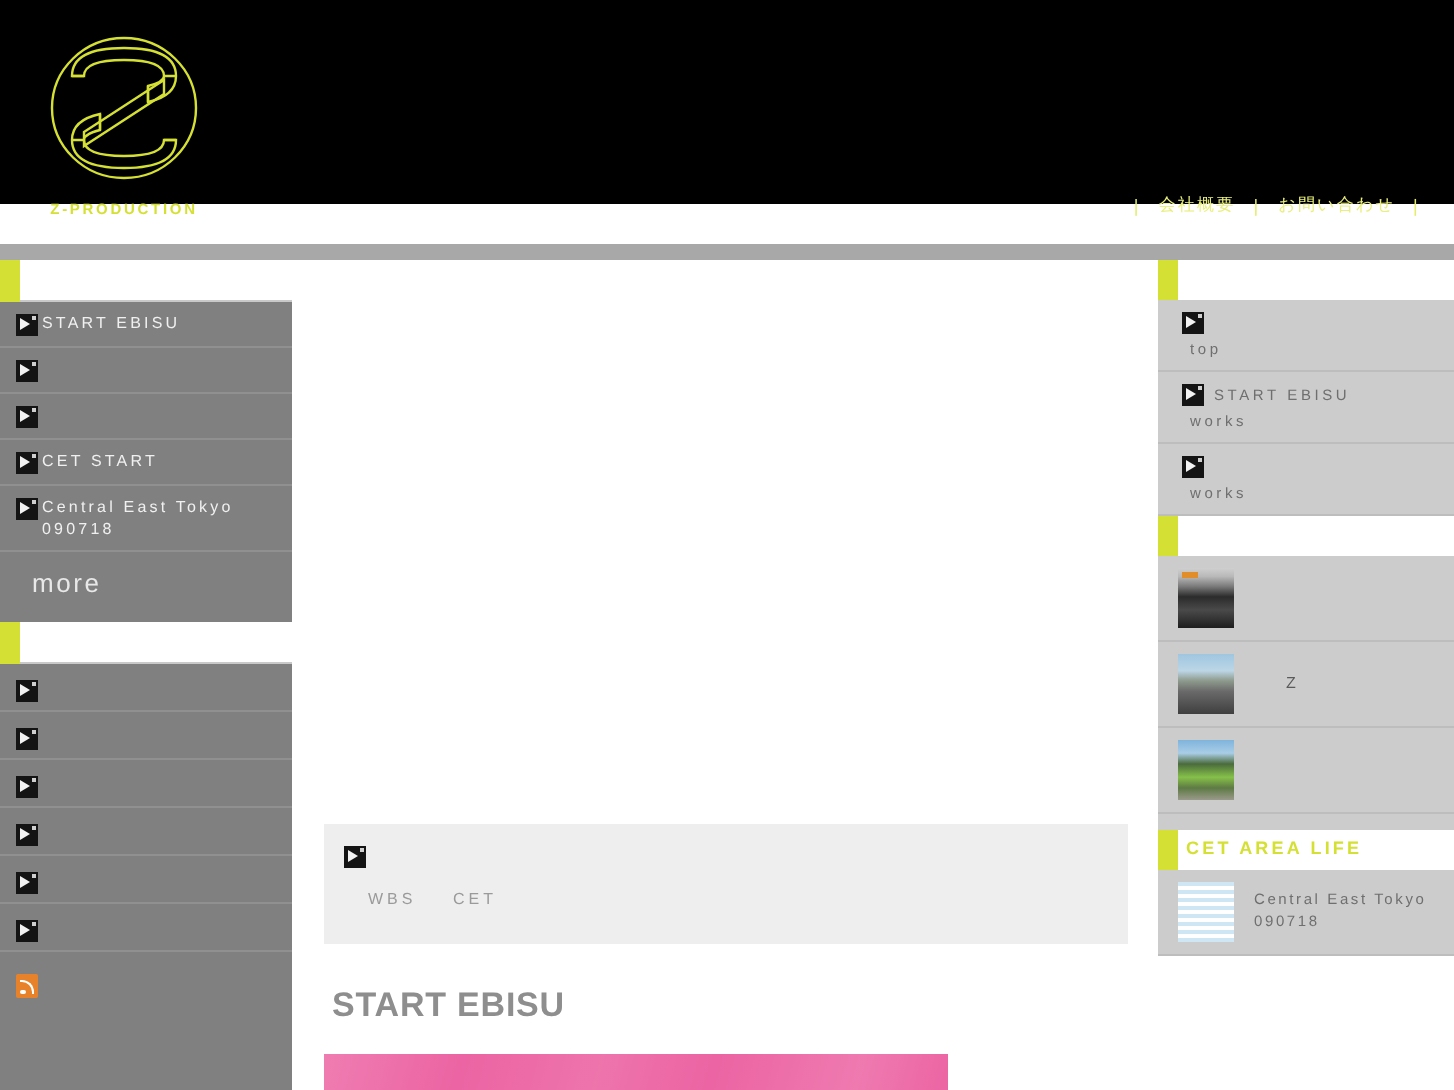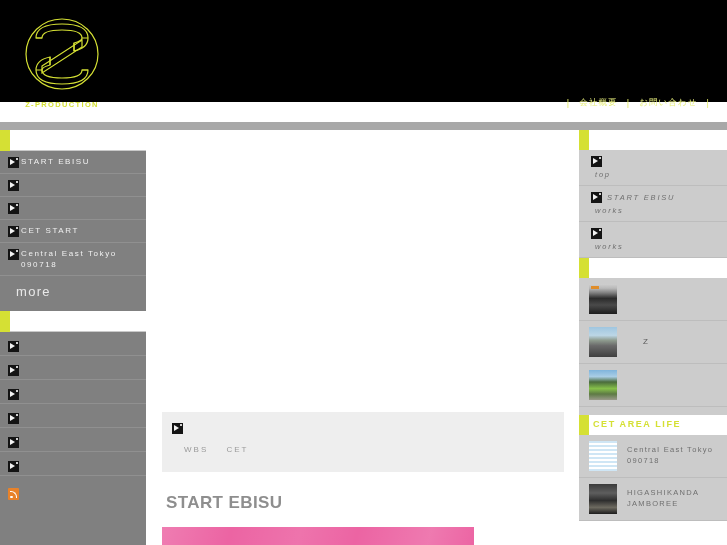--- a/index.html
+++ b/index.html
@@ -204,21 +204,20 @@
   .rhead .rhead-label {
     position: absolute; left: 14px; top: 4px;
     font-size: 9px; font-weight: bold;
     color: #d5e034; letter-spacing: 1.6px;
     white-space: nowrap;
     text-align: right;
   }
   .rnav-item {
     padding: 5px 10px 6px 12px;
     border-bottom: 1px solid #bdbdbd;
-    font-style: italic;
   }
   .rnav-top {
     display: flex; align-items: center;
   }
   .rnav-title {
     font-size: 7.5px; color: #6f6f6f;
     letter-spacing: 1.8px; margin-left: 5px;
     white-space: nowrap;
   }
   .rnav-sub {
@@ -429,18 +428,14 @@
 
   <div class="rhead">
     <span class="accent"></span>
     <span class="rhead-label">CET AREA LIFE</span>
   </div>
   <div class="rpanel">
     <div class="rthumb-item">
       <span class="thumb t4"></span>
       <span class="rthumb-caption">Central East Tokyo 090718</span>
     </div>
-    <div class="rthumb-item">
-      <span class="thumb t5"></span>
-      <span class="rthumb-caption">HIGASHIKANDA JAMBOREE</span>
-    </div>
   </div>
 </div>
 
 </body></html>

